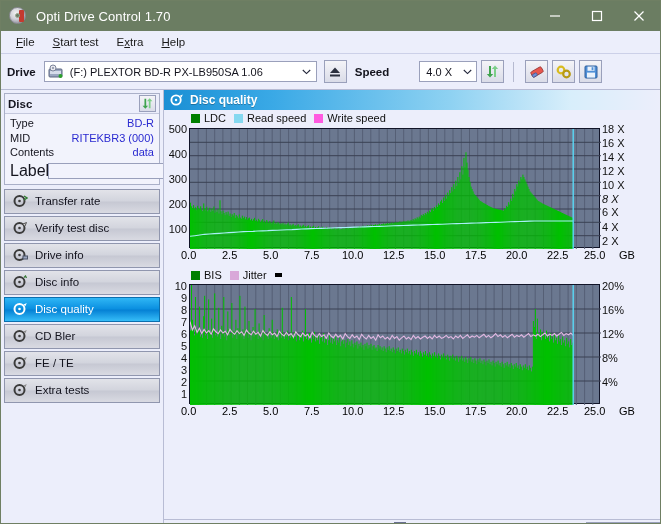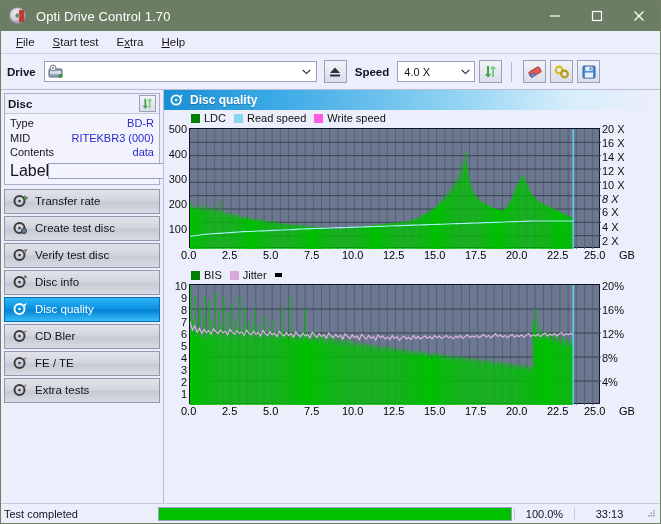--- a/index.html
+++ b/index.html
@@ -95,21 +95,21 @@
     width:18px; height:100%;
     display:flex; align-items:center; justify-content:center;
     position:absolute; right:0; top:0;
     color:#3a3a4a; font-size:9px;
   }
   .drive-combo { width: 273px; margin-right: 3px; }
   .drive-combo .txt { padding-left: 22px; white-space:nowrap; overflow:hidden; }
   .drive-ico {
     position:absolute; left:3px; top:2px; width:16px; height:16px;
   }
-  .speed-combo { width: 78px; margin-left: 0; }
+  .speed-combo { width: 58px; margin-left: 22px; }
   .speed-combo .txt { padding-left:3px; }
   .tb-btn {
     width:23px; height:23px;
     border:1px solid #9aa0bb;
     background: linear-gradient(#f4f4f8,#dadce8);
     display:flex; align-items:center; justify-content:center;
     margin-left: 4px;
     position: relative;
   }
   .tb-btn.eject { margin-left: 4px; }
@@ -279,20 +279,21 @@
     <div class="combo drive-combo">
       <span class="drive-ico">
         <svg width="16" height="16" viewBox="0 0 16 16">
           <rect x="1" y="5" width="13" height="8" rx="1" fill="#9aa6c0" stroke="#5a6480"></rect>
           <rect x="2" y="7" width="11" height="3" fill="#d6dcea"></rect>
           <circle cx="5" cy="4" r="3" fill="#e8e8ee" stroke="#7b8399"></circle>
           <circle cx="5" cy="4" r="0.9" fill="#7b8399"></circle>
           <circle cx="12.5" cy="12" r="2" fill="#2ca02c"></circle>
         </svg>
       </span>
+      <span class="txt">(F:)  PLEXTOR BD-R  PX-LB950SA 1.06</span>
       <span class="arrow">
         <svg width="9" height="6" viewBox="0 0 9 6">
             <polyline points="0.8,1 4.5,4.6 8.2,1" fill="none" stroke="#22263a" stroke-width="1.1"></polyline>
           </svg>
       </span>
     </div>
     <div class="tb-btn eject">
       <svg width="14" height="14" viewBox="0 0 14 14">
         <polygon points="7,2.5 12,8 2,8" fill="#2b2f3e"></polygon>
         <rect x="2" y="9.5" width="10" height="2" fill="#2b2f3e"></rect>
@@ -386,34 +387,34 @@
                 <path d="M11 2 L14 4 L11 6" fill="none" stroke="#2f7d2f" stroke-width="1.4"></path>
               </svg>
           </span>
           <span>Transfer rate</span>
         </div>
         <div class="navbtn">
           <span class="ico">
             <svg width="15" height="14" viewBox="0 0 15 14">
                 <circle cx="6.5" cy="7" r="5" fill="none" stroke="#3b3b3b" stroke-width="2"></circle>
                 <circle cx="6.5" cy="7" r="1.3" fill="#3b3b3b"></circle>
-                <circle cx="11" cy="10" r="2.6" fill="#6b7d90" stroke="#2f3b48"></circle>
+                <path d="M10 3 L13.5 1.5 L12 5" fill="#cfcfcf" stroke="#555"></path>
               </svg>
           </span>
-          <span>Create test disc</span>
+          <span>Verify test disc</span>
         </div>
         <div class="navbtn">
           <span class="ico">
             <svg width="15" height="14" viewBox="0 0 15 14">
                 <circle cx="6.5" cy="7" r="5" fill="none" stroke="#3b3b3b" stroke-width="2"></circle>
                 <circle cx="6.5" cy="7" r="1.3" fill="#3b3b3b"></circle>
-                <path d="M10 3 L13.5 1.5 L12 5" fill="#cfcfcf" stroke="#555"></path>
+                <rect x="10" y="8" width="4.5" height="3" fill="#9aa6c0" stroke="#4c5568"></rect>
               </svg>
           </span>
-          <span>Verify test disc</span>
+          <span>Drive info</span>
         </div>
         <div class="navbtn">
           <span class="ico">
             <svg width="15" height="14" viewBox="0 0 15 14">
                 <circle cx="6.5" cy="7" r="5" fill="none" stroke="#3b3b3b" stroke-width="2"></circle>
                 <circle cx="6.5" cy="7" r="1.3" fill="#3b3b3b"></circle>
                 <path d="M11 2.5 L12.5 1 L13.5 3" fill="none" stroke="#3b7d3b" stroke-width="1.3"></path>
               </svg>
           </span>
           <span>Disc info</span>
@@ -487,21 +488,21 @@
 
         <div class="axis-l" style="left:0; top:14px; width:23px;">
           <div style="height:0"></div>
         </div>
         <div class="axis-l" style="left:0;top:13px;width:23px;">500</div>
         <div class="axis-l" style="left:0;top:38px;width:23px;">400</div>
         <div class="axis-l" style="left:0;top:63px;width:23px;">300</div>
         <div class="axis-l" style="left:0;top:88px;width:23px;">200</div>
         <div class="axis-l" style="left:0;top:113px;width:23px;">100</div>
 
-        <div class="axis-r" style="left:438px;top:13px;">20 X</div>
+        <div class="axis-r" style="left:438px;top:13px;">18 X</div>
         <div class="axis-r" style="left:438px;top:27px;">16 X</div>
         <div class="axis-r" style="left:438px;top:41px;">14 X</div>
         <div class="axis-r" style="left:438px;top:55px;">12 X</div>
         <div class="axis-r" style="left:438px;top:69px;">10 X</div>
         <div class="axis-r" style="left:438px;top:83px;font-style:italic;">8 X</div>
         <div class="axis-r" style="left:438px;top:96px;">6 X</div>
         <div class="axis-r" style="left:438px;top:111px;">4 X</div>
         <div class="axis-r" style="left:438px;top:125px;">2 X</div>
 
         <div class="plot" id="plot-ldc" style="position:absolute; left:25px; top:18px; width:411px; height:120px;">
@@ -1458,33 +1459,13 @@
 
           <span class="arrow">
             
           </span>
         </div>
 
       </div>
     </div>
   </div>
 
-  <div class="statusbar">
-    <div class="sb-text">Test completed</div>
-    <div class="sb-prog">
-      <div class="fill" id="prog-fill" style="width: 100%;"></div>
-    </div>
-    <div class="sb-pct">100.0%</div>
-    <div class="sb-time">33:13</div>
-    <div class="sb-grip">
-      <svg width="12" height="12" viewBox="0 0 12 12">
-        <g fill="#9aa0bb">
-          <rect x="9" y="3" width="1.6" height="1.6"></rect>
-            <rect x="6.5" y="5.5" width="1.6" height="1.6"></rect>
-          <rect x="9" y="5.5" width="1.6" height="1.6"></rect>
-            <rect x="4" y="8" width="1.6" height="1.6"></rect>
-          <rect x="6.5" y="8" width="1.6" height="1.6"></rect>
-            <rect x="9" y="8" width="1.6" height="1.6"></rect>
-        </g>
-      </svg>
-    </div>
-  </div>
 </div>
 
 </body></html>

